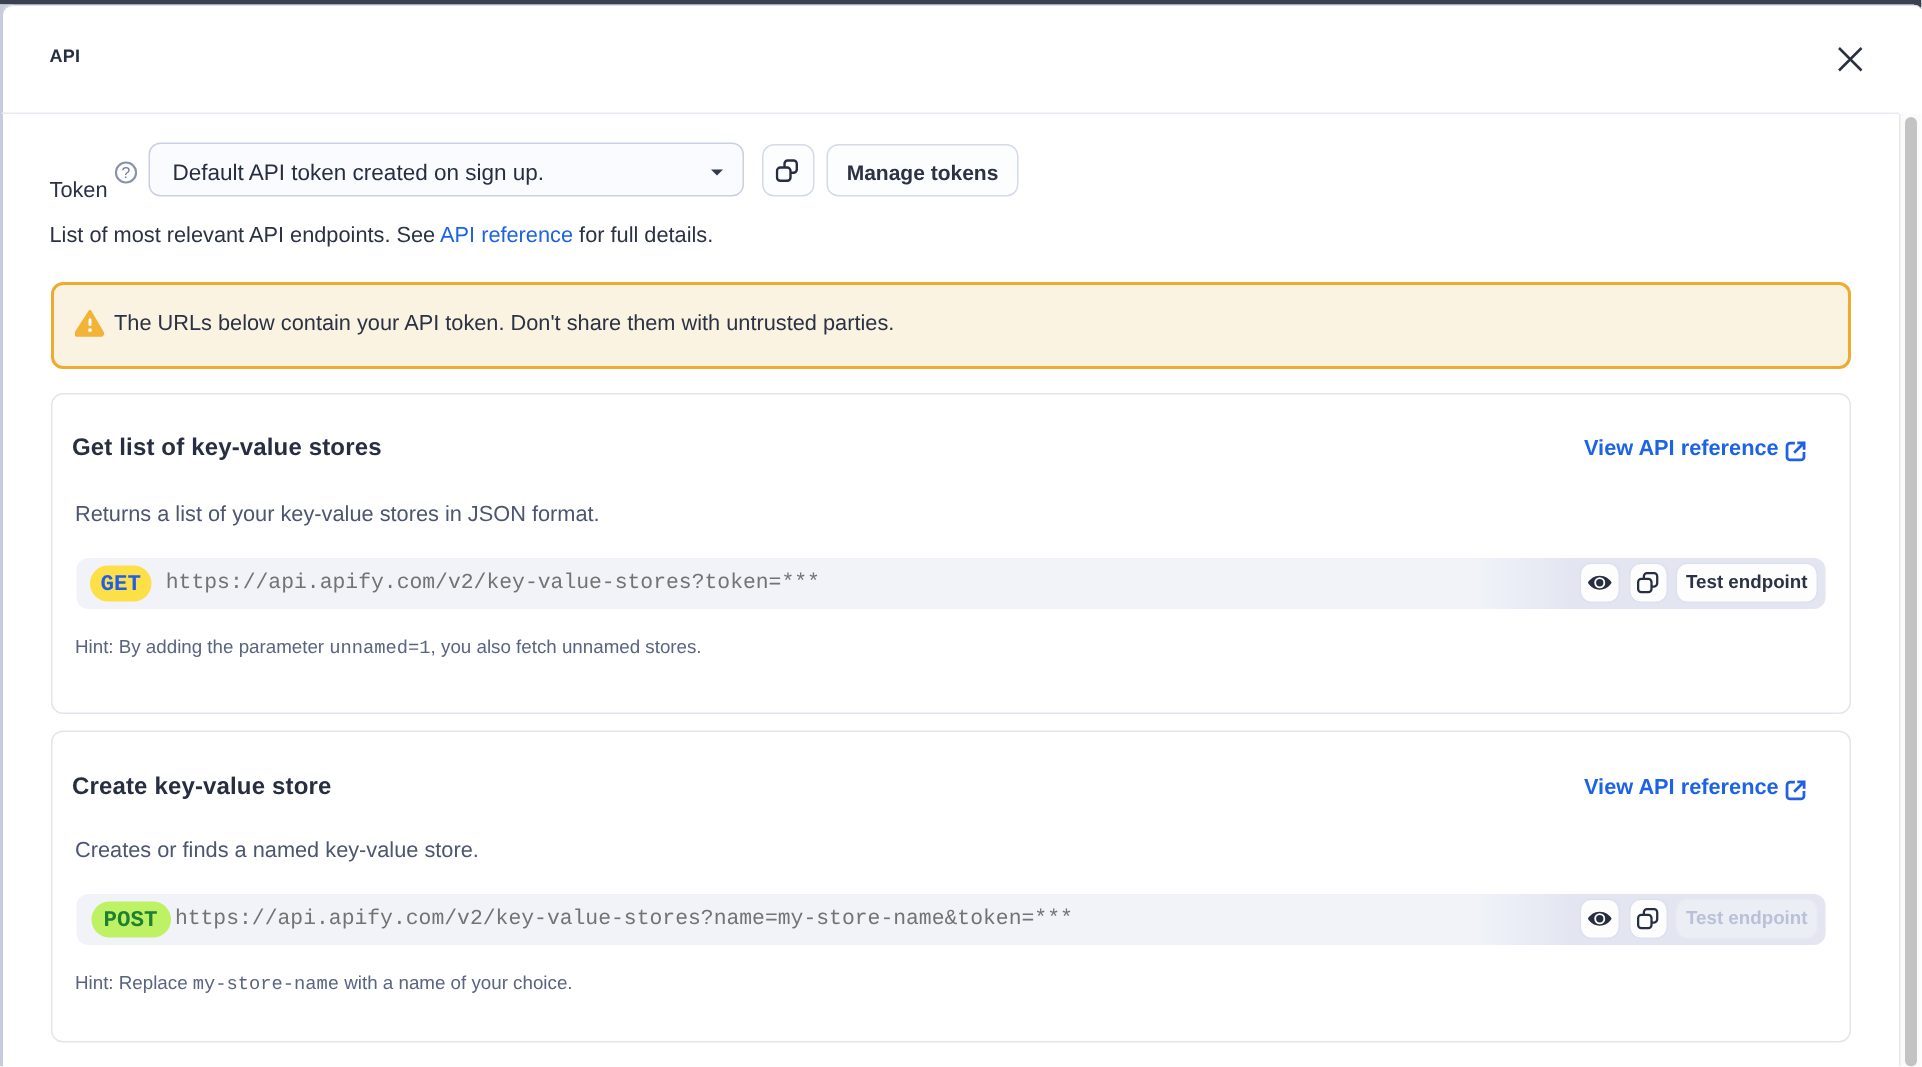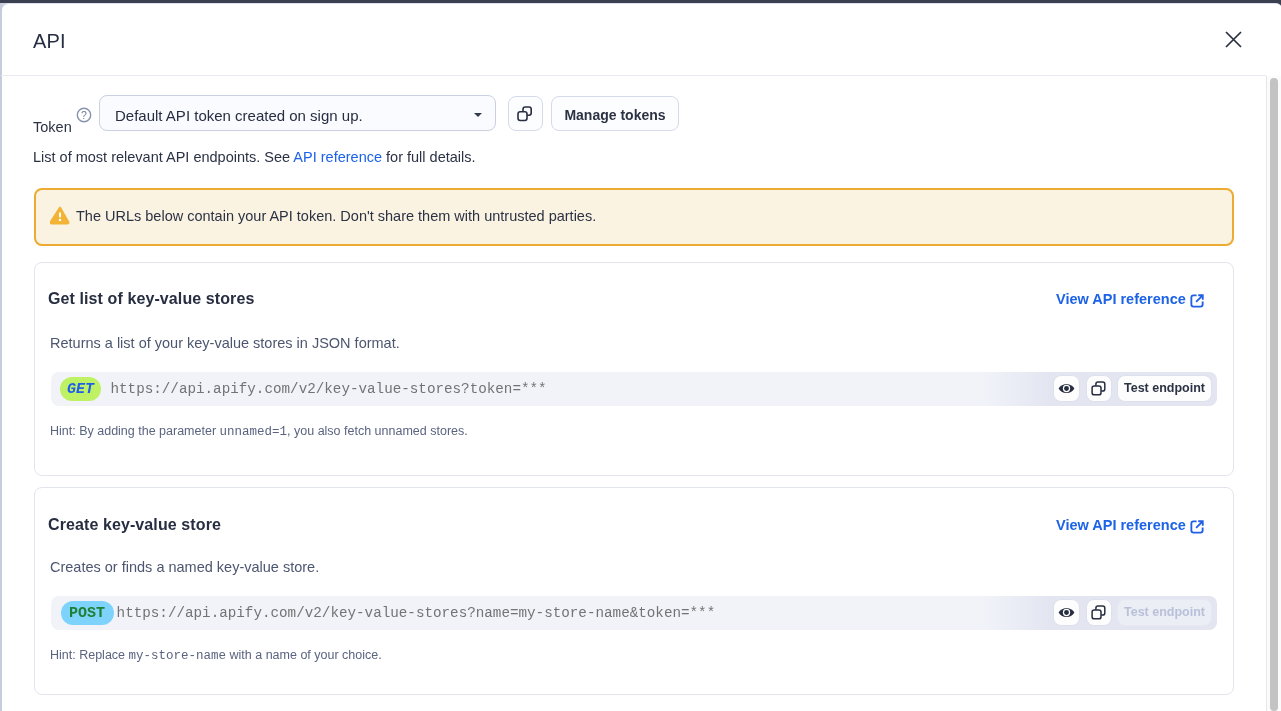--- a/index.html
+++ b/index.html
@@ -5,21 +5,21 @@
   * { margin:0; padding:0; box-sizing:border-box; }
   html,body { width:1281px; height:711px; overflow:hidden; }
   body { position:relative; background:#fff; font-family:"Liberation Sans", sans-serif; }
   .abs { position:absolute; }
   .topstrip { left:0; top:0; width:1281px; height:3px; background:#3a4050; }
   .cornerL { left:0; top:3px; width:9px; height:8px; background:#ccd1de; }
   .cornerR { left:1276px; top:2px; width:5px; height:4px; background:#3a4050; }
   .leftline { left:0; top:3px; width:2px; height:708px; background:#c6ccdb; }
   .modal { left:1.6px; top:2.5px; width:1280px; height:709px; background:#fff; border-radius:7px 6px 0 0; border-top:1.5px solid #dde1ef; }
   .hdr-border { left:1px; top:75px; width:1265px; height:1px; background:#e8eaf2; }
-  .apititle { left:33px; top:30.7px; font-size:20px; font-weight:normal; color:#272e41; line-height:1; letter-spacing:.2px;text-align:center; }
+  .apititle { left:33px; top:30.7px; font-size:12px; font-weight:bold; color:#272e41; line-height:1; letter-spacing:.2px;text-align:center; }
   .closex { left:1224px; top:30px; width:19px; height:19px; }
 
   
   .lbl-token { left:33px; top:108px; font-size:14.5px; color:#2b3244; line-height:1;margin-top:12px; }
   .helpicon { left:75.5px; top:106.5px; width:16px; height:16px; }
   .select { left:99px; top:95px; width:397px; height:36px; background:#fafbfe; border:1px solid #c9d0e2; border-radius:8px; }
   .select-text { left:115px; top:108px; font-size:15px; color:#272e41; line-height:1; }
   .caret { left:474px; top:113px; width:0; height:0; border-left:4.4px solid transparent; border-right:4.4px solid transparent; border-top:4.6px solid #333a50; }
   .btn { background:#fcfdfe; border:1px solid #d4dae8; border-radius:8px; }
   .copybtn { left:507.5px; top:95.5px; width:35px; height:35px; }
@@ -35,22 +35,22 @@
   .card { left:33.5px; width:1200.5px; background:#fff; border:1px solid #e2e5ee; border-radius:8px; }
   .card1 { top:262px; height:214px; }
   .card2 { top:487px; height:208px; }
   .cardtitle { font-size:16px; font-weight:bold; color:#272e41; line-height:1; letter-spacing:.1px; }
   .viewref { font-size:14.5px; font-weight:bold; color:#1c63e7; line-height:1; }
   .desc { font-size:14.5px; color:#4d5670; line-height:1; }
   .coderow { left:50.5px; width:1166.5px; height:34px; background:#f1f3f9; border-radius:8px; }
   .rowstrip { width:234px; height:34px; border-radius:0 8px 8px 0;
      background:linear-gradient(90deg, rgba(227,230,241,0) 0%, #e3e6f1 28%, #e3e6f1 100%); }
   .pill { border-radius:12px; font-family:"Liberation Mono", monospace; font-weight:bold; font-size:15px; text-align:center; line-height:25.8px; height:24px; }
-  .pill-get { left:60px; width:41px; background:#bef264; color:#1f5eea;font-style:italic; }
-  .pill-post { left:60.5px; width:53px; background:#7dd3fc; color:#1e8033; }
+  .pill-get { left:60px; width:41px; background:#fde047; color:#1f5eea; }
+  .pill-post { left:60.5px; width:53px; background:#bef264; color:#1e8033; }
   .url { font-family:"Liberation Mono", monospace; font-size:14.25px; color:#737373; line-height:1; white-space:nowrap; }
   .sqbtn { width:26.5px; height:27px; background:#fdfdfe; border:1px solid #dde1ee; border-radius:8px; display:flex; align-items:center; justify-content:center; }
   .testbtn { width:95px; height:27px; background:#fdfdfe; border:1px solid #dde1ee; border-radius:8px; font-size:12.5px; font-weight:bold; color:#2b3244; text-align:center; line-height:25px; }
   .testbtn.disabled { background:#eceef6; border:1px solid #e6e9f2; color:#b9c0d8; }
   .hint { font-size:12.5px; color:#5a6480; line-height:1; }
   .hint .mono { font-family:"Liberation Mono", monospace; font-size:12.5px; }
 
   .sbtrack { left:1266px; top:76px; width:15px; height:635px; background:#fbfbfb; border-left:1px solid #e7e7e7; }
   .sbthumb { left:1269.5px; top:78px; width:8.5px; height:633px; background:#c3c3c4; border-radius:4.5px; }
 </style>

